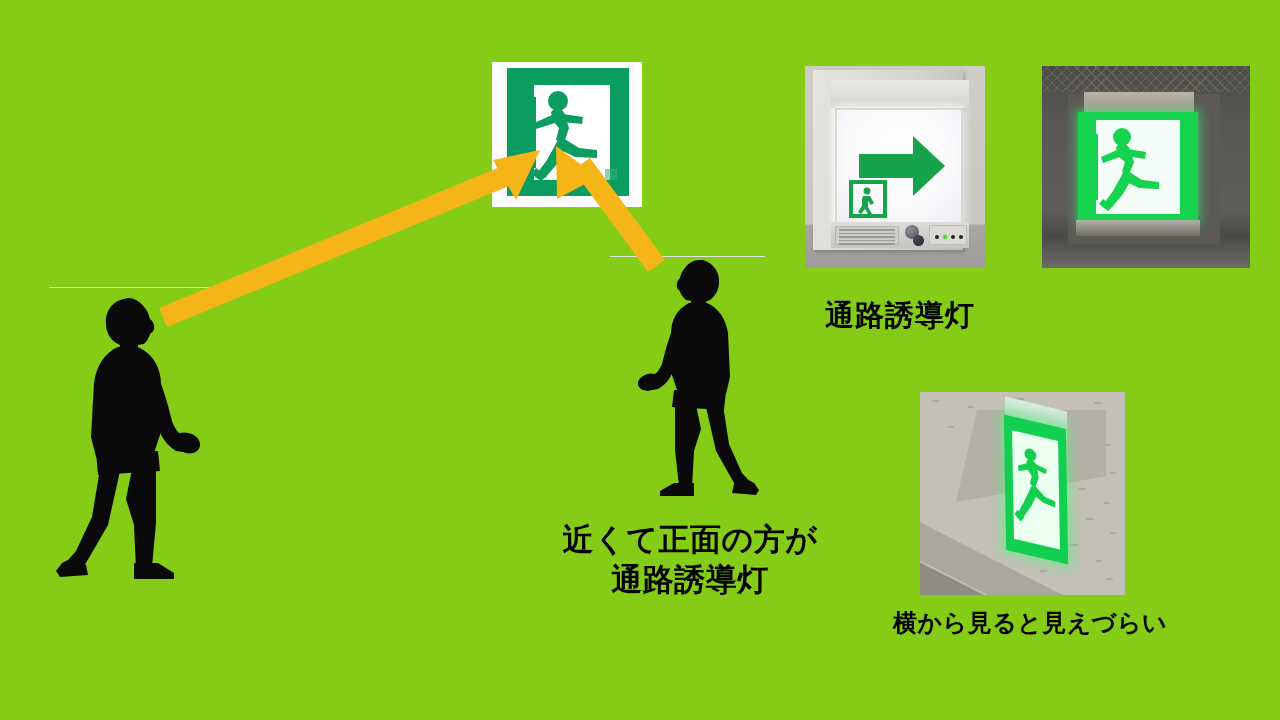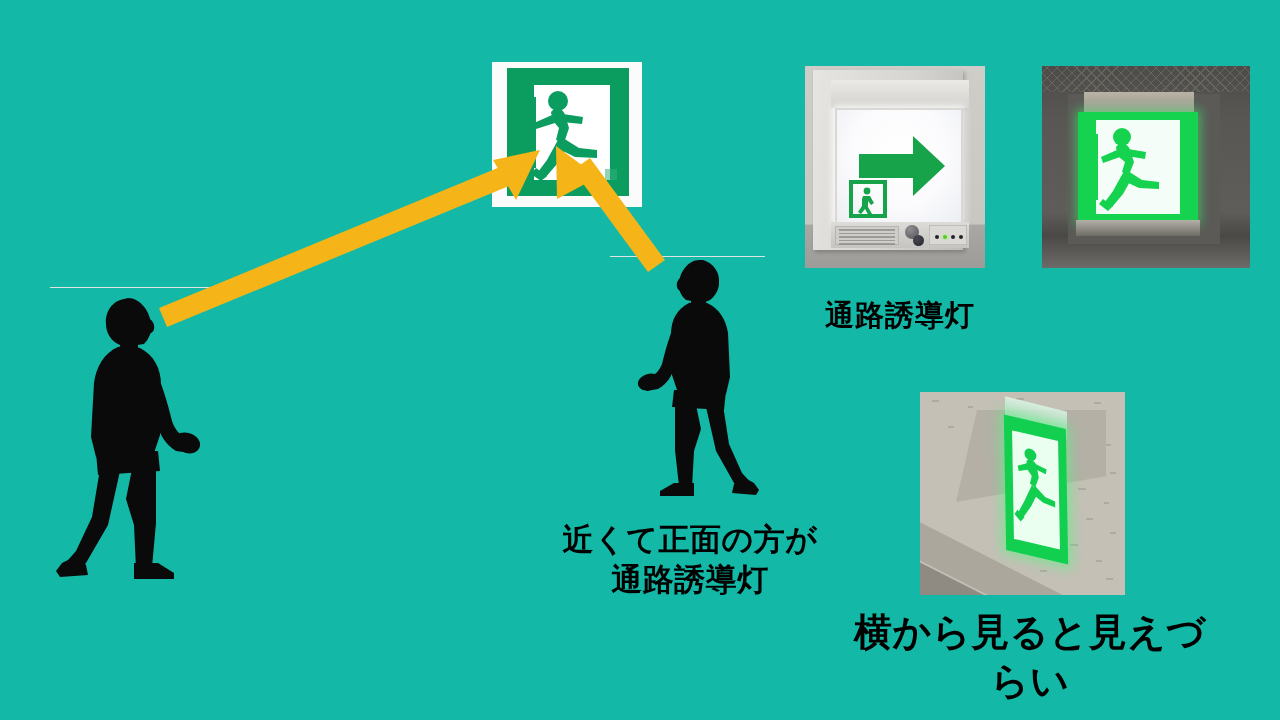--- a/index.html
+++ b/index.html
@@ -7,21 +7,21 @@
     padding: 0;
     background: #ffffff;
   }
   body {
     font-family: "Liberation Sans", "DejaVu Sans", sans-serif;
   }
   #stage {
     position: relative;
     width: 1280px;
     height: 720px;
-    background: #14b8a6;
+    background: #84cc16;
     overflow: hidden;
   }
 
   
   .caption {
     position: absolute;
     color: #000000;
     font-weight: bold;
     text-align: center;
     line-height: 1.28;
@@ -37,21 +37,21 @@
   .cap-center {
     left: 530px;
     top: 520px;
     width: 320px;
     font-size: 31px;
   }
   .cap-bottom {
     left: 840px;
     top: 608px;
     width: 380px;
-    font-size: 38px;
+    font-size: 24px;
   }
   .cap-photo {
     position: absolute;
     color: #000000;
     font-weight: bold;
     font-size: 29px;
     text-align: center;
     letter-spacing: 1px;
   }
   .cap-photo-1 { left: 790px; top: 296px; width: 220px; }

